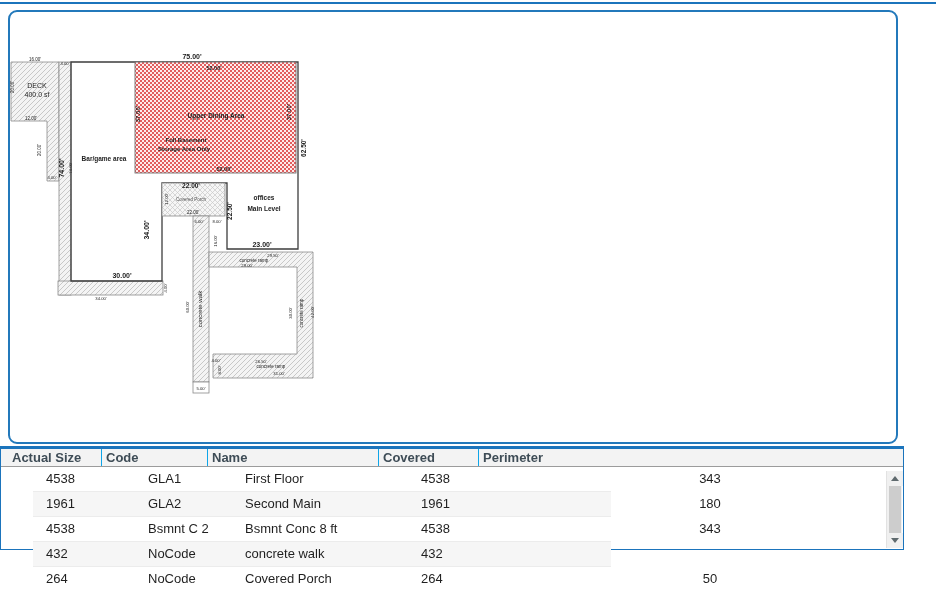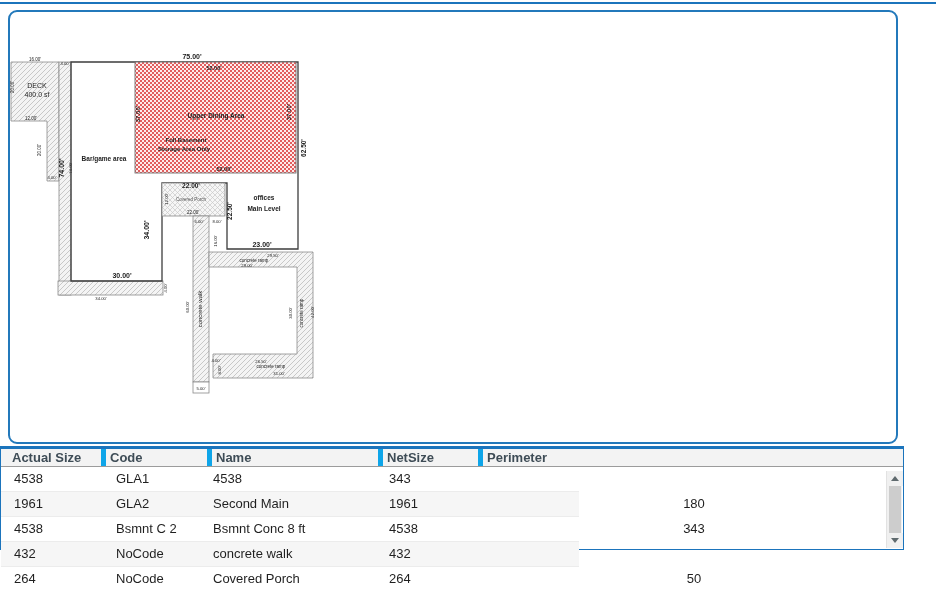--- a/index.html
+++ b/index.html
@@ -15,23 +15,23 @@
   .sketch-svg { position:absolute; top:0; left:0; width:936px; height:446px; }
 
   
   .table-wrap { position:absolute; top:446px; left:0; width:904px; height:104px;
                 border-top:3px solid #1b74bc; border-left:1px solid #1b74bc;
                 border-right:1px solid #1b74bc; border-bottom:1px solid #1b74bc;
                 background:#fff; }
   .thead { display:grid; grid-template-columns:100px 106px 171px 100px 1fr;
            height:18px; background:#f3f3f3; border-bottom:1px solid #9b9b9b; }
   .hcell { font-weight:bold; font-size:13px; color:#3e4c56; line-height:17px;
-           padding-left:4px; border-left:5px solid #0ea5e9; white-space:nowrap; overflow:hidden; }
+           padding-left:4px; border-left:1px solid #0ea5e9; white-space:nowrap; overflow:hidden; }
   .hcell:first-child { border-left:none; padding-left:11px; }
-  .rows { position:relative; height:124px; overflow:hidden; }
+  .rows { position:relative; height:124px; overflow:hidden;margin-left:32px; }
   .row { display:grid; grid-template-columns:100px 106px 171px 100px 1fr;
          height:25px; position:relative; }
   .row .stripe { position:absolute; left:0; top:0; height:25px; width:578px;
                  border-bottom:1px solid #ececec; }
   .row.alt .stripe { background:#f6f6f6; }
   .cell { position:relative; z-index:1; font-size:13px; color:#1f1f1f; line-height:24px;
           white-space:nowrap; overflow:hidden; }
   .cell:nth-child(2) { padding-left:13px; }
   .cell:nth-child(3) { padding-left:15px; }
   .cell:nth-child(4) { padding-left:6px; }
@@ -141,28 +141,29 @@
         <text x="202" y="309" font-size="6" text-anchor="middle" fill="#222222" font-family="&quot;Liberation Sans&quot;, sans-serif" transform="rotate(-90 202 309)">concrete walk</text>
         <text x="201" y="390" font-size="4.2" text-anchor="middle" fill="#222222" font-family="&quot;Liberation Sans&quot;, sans-serif">5.00'</text>
       </g>
   </svg>
 
   <div class="table-wrap">
     <div class="thead">
       <div class="hcell">Actual Size</div>
       <div class="hcell">Code</div>
       <div class="hcell">Name</div>
-      <div class="hcell">NetSize</div>
+      <div class="hcell">Covered</div>
       <div class="hcell">Perimeter</div>
     </div>
     <div class="rows" id="table-rows">
         <div class="row">
           <div class="stripe"></div>
           <div class="cell">4538</div>
           <div class="cell">GLA1</div>
+          <div class="cell">First Floor</div>
           <div class="cell">4538</div>
           <div class="cell">343</div>
         </div>
         <div class="row alt">
           <div class="stripe"></div>
           <div class="cell">1961</div>
           <div class="cell">GLA2</div>
           <div class="cell">Second Main</div>
           <div class="cell">1961</div>
           <div class="cell">180</div>

